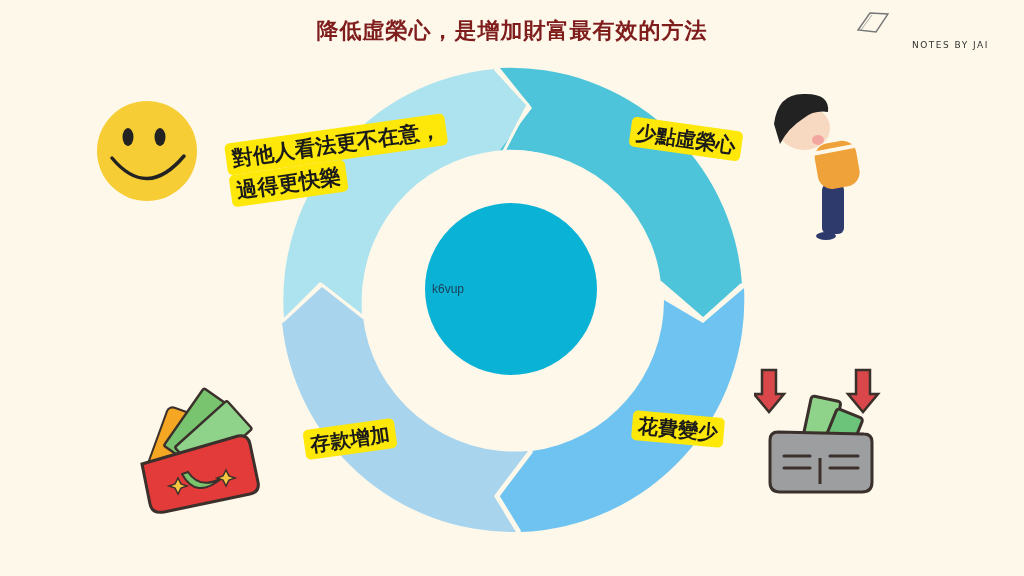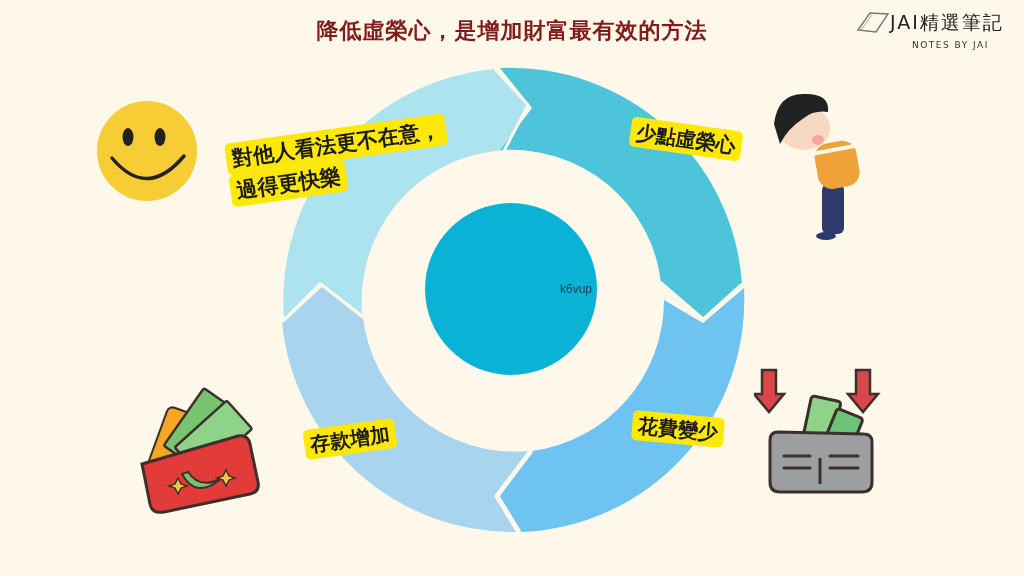--- a/index.html
+++ b/index.html
@@ -3,37 +3,36 @@
 <meta charset="utf-8">
 <style>
   html,body{margin:0;padding:0;}
   body{width:1024px;height:576px;overflow:hidden;background:#fdf8ea;position:relative;font-family:"DejaVu Sans","Liberation Sans",sans-serif;}
   .title{position:absolute;left:0;right:0;top:16px;text-align:center;font-size:22px;font-weight:bold;color:#7f1d1d;letter-spacing:1px;}
   .logo{position:absolute;left:856px;top:8px;width:166px;height:48px;}
   .logo .brand{position:absolute;left:34px;top:2px;font-size:19px;color:#222;letter-spacing:2px;white-space:nowrap;}
   .logo .sub{position:absolute;left:56px;top:32px;font-size:9px;color:#333;letter-spacing:1.5px;white-space:nowrap;}
   .logo svg{position:absolute;left:0;top:2px;}
   svg.ring{position:absolute;left:0;top:0;}
-  .center-label{position:absolute;left:432px;top:282px;width:160px;text-align:right;font-size:12px;color:#1c3f55;font-family:"Liberation Sans",sans-serif;}
+  .center-label{position:absolute;left:432px;top:282px;width:160px;text-align:left;font-size:12px;color:#1c3f55;font-family:"Liberation Sans",sans-serif;}
   .tag{position:absolute;background:#fde80a;color:#1a1a1a;font-weight:bold;font-size:20px;line-height:26px;padding:2px 6px;border-radius:5px;white-space:nowrap;}
   .tag-multi{position:absolute;font-weight:bold;font-size:21px;line-height:30px;color:#1a1a1a;transform:rotate(-8deg);transform-origin:left top;}
   .tag-multi span{background:#fde80a;padding:1px 6px;border-radius:5px;display:inline-block;}
   .ill{position:absolute;}
 </style>
 </head>
 <body>
 
 <div class="title">降低虛榮心，是增加財富最有效的方法</div>
 
 <div class="logo">
   <svg width="34" height="24" viewBox="0 0 34 24">
     <path d="M2 20 L14 3 L32 4 L20 22 Z" fill="none" stroke="#777" stroke-width="1.4"></path>
     <path d="M5 20 L16 5" stroke="#aaa" stroke-width="1"></path>
   </svg>
-  <div class="brand">JAI精選筆記</div>
   <div class="sub">NOTES BY JAI</div>
 </div>
 
 <svg class="ring" width="1024" height="576" viewBox="0 0 1024 576">
 
   <path d="M284 318 A232 232 0 0 1 495 69 L528 105 L504 151 A152 152 0 0 0 362 314 L320 282 Z" fill="#ade3ee"></path>
 
   <path d="M500 68 A232 232 0 0 1 742 284 L703 319 L660 282 A152 152 0 0 0 500 150 L532 108 Z" fill="#4dc4da"></path>
 
   <path d="M744 288 A232 232 0 0 1 520 532 L498 496 L532 451 A152 152 0 0 0 664 300 L703 323 Z" fill="#6ec3f0"></path>

